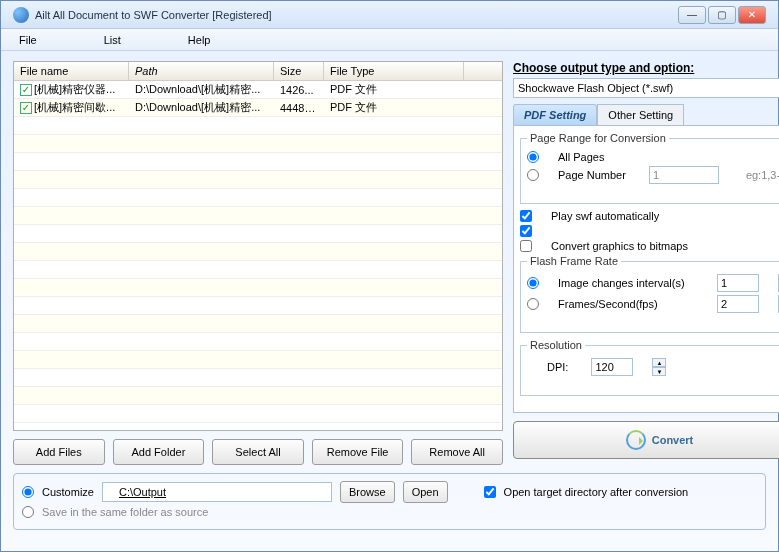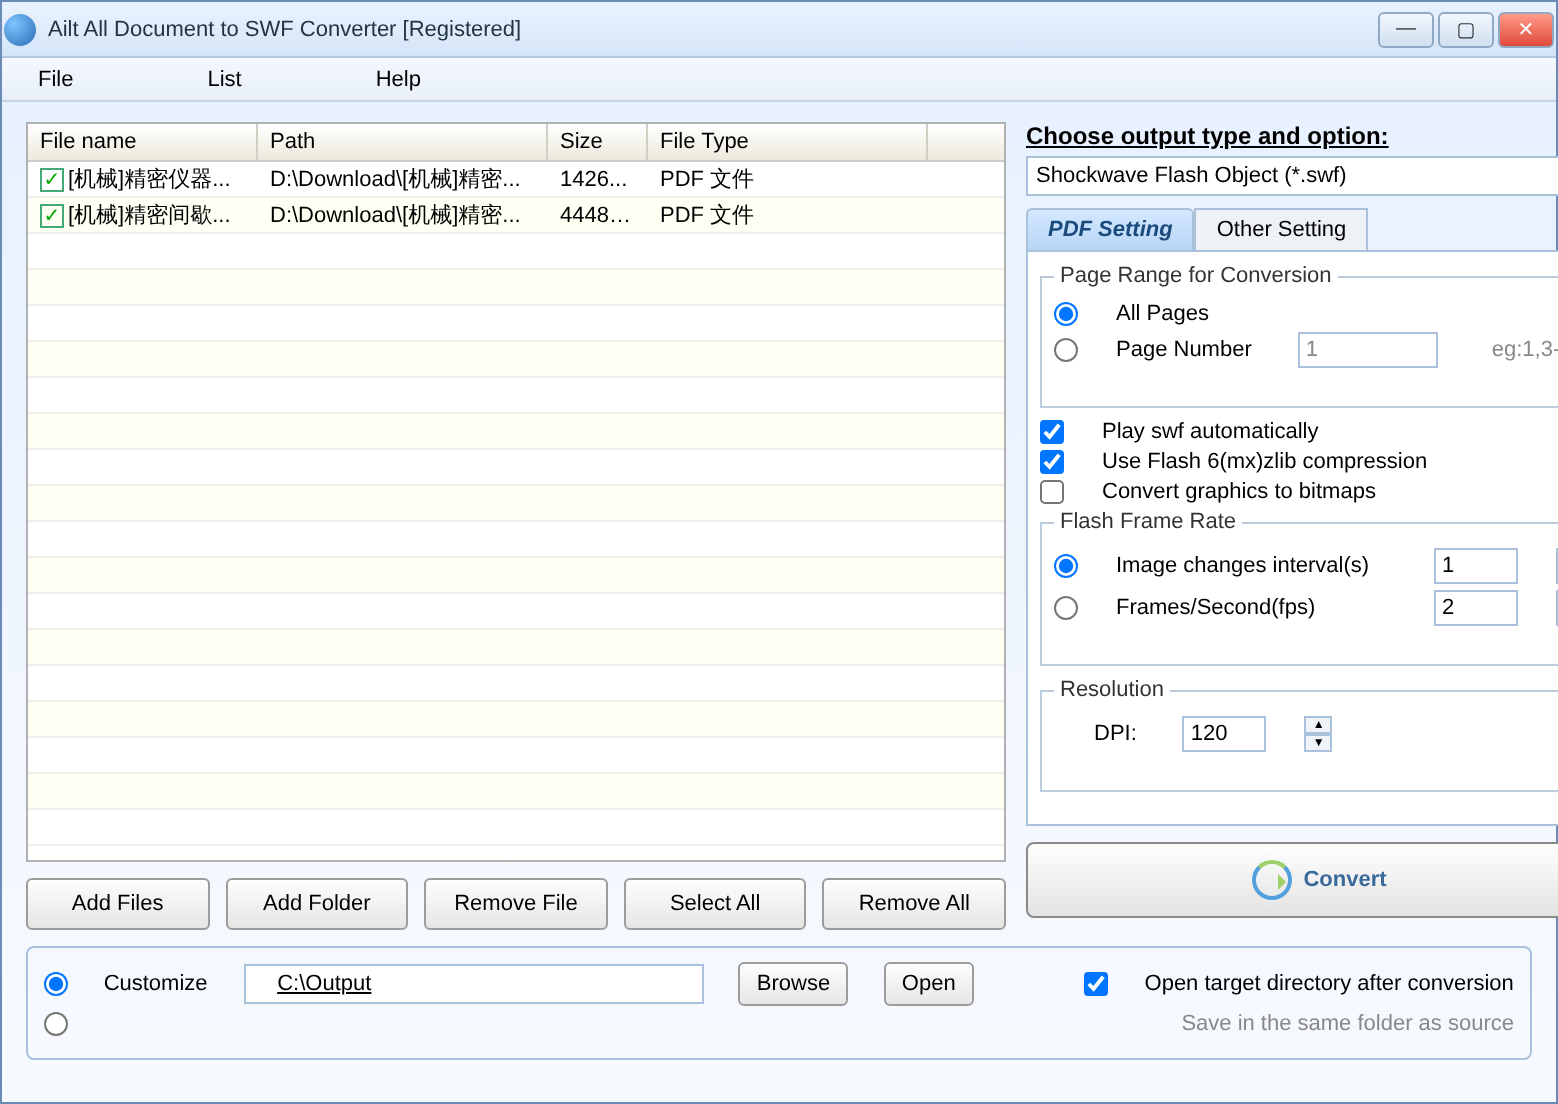--- a/index.html
+++ b/index.html
@@ -1,32 +1,32 @@
 <!DOCTYPE html>
 <html><head>
 <meta charset="utf-8">
 <style>
 * { box-sizing: border-box; margin: 0; padding: 0; font-family: Tahoma, Arial, sans-serif; font-size: 11px; }
 body { background: #fff; }
 .window { width: 779px; height: 552px; background: linear-gradient(to bottom, #e6f0ff 0%, #f7faff 100%); border: 1px solid #6a8bb5; }
-.titlebar { height: 28px; background: linear-gradient(to bottom, #eaf3ff, #d4e4f7); display: flex; align-items: center; padding: 0 1px; border-bottom: 1px solid #b5c9e0; }
+.titlebar { height: 28px; background: linear-gradient(to bottom, #eaf3ff, #d4e4f7); display: flex; align-items: center; padding: 0 12px; border-bottom: 1px solid #b5c9e0; }
 .titlebar-icon { width: 16px; height: 16px; background: radial-gradient(circle at 30% 30%, #7fc4ff, #2a6db5); border-radius: 50%; margin-right: 6px; }
 .titlebar-text { color: #234; }
 .winctrls { margin-left: auto; display: flex; gap: 2px; }
 .winbtn { width: 28px; height: 18px; background: linear-gradient(to bottom, #f2f7fd, #cfe0f0); border: 1px solid #8fa9c5; border-radius: 3px; display: flex; align-items: center; justify-content: center; font-size: 10px; color: #333; cursor: pointer; }
 .winbtn.close { background: linear-gradient(to bottom, #ff9a8a, #e04b3a); color: #fff; }
 .menubar { height: 22px; background: linear-gradient(to bottom, #f4f8fe, #e8effa); display: flex; align-items: center; padding: 0 8px; border-bottom: 1px solid #c5d5e8; gap: 47px; }
 .menuitem { padding: 0 10px; cursor: pointer; }
 .content { display: flex; padding: 10px 12px 0 12px; gap: 10px; }
 .leftpane { flex: 0 0 490px; }
 .filetable { border: 1px solid #b1b1b1; background: #fff; height: 370px; }
 .thead { display: flex; background: linear-gradient(to bottom, #fff, #ece9dc); border-bottom: 1px solid #ccc; }
 .th { padding: 3px 6px; border-right: 1px solid #d0d0c4; }
 .th.fname { width: 115px; }
-.th.fpath { width: 145px; }
+.th.fpath { width: 145px; font-style: italic; }
 .th.fsize { width: 50px; }
 .th.ftype { width: 140px; }
 .trow { display: flex; height: 18px; align-items: center; border-bottom: 1px solid #eee; }
 .trow.even { background: #fffff4; }
 .trow:first-of-type { background: #eee; }
 .tcell { padding: 1px 6px; overflow: hidden; white-space: nowrap; text-overflow: ellipsis; }
 .tcell.fname { width: 115px; display: flex; align-items: center; gap: 2px; }
 .tcell.fpath { width: 145px; }
 .tcell.fsize { width: 50px; }
 .tcell.ftype { width: 140px; }
@@ -49,21 +49,21 @@
 .radio, .cbox { width: 12px; height: 12px; }
 .numinput { width: 42px; height: 18px; border: 1px solid #a9c1da; padding: 0 3px; display: flex; align-items: center; margin-left: 4px; }
 .spinner { display: flex; flex-direction: column; margin-left: 0; }
 .spinbtn { width: 14px; height: 9px; border: 1px solid #a9c1da; font-size: 6px; display: flex; align-items: center; justify-content: center; background: #f0f4fa; cursor: pointer; }
 .hint { color: #888; margin-left: 8px; }
 .convertbtn { width: 100%; height: 38px; margin-top: 8px; background: linear-gradient(to bottom, #fefefe, #e3e3e3); border: 1px solid #8a8a8a; border-radius: 4px; display: flex; align-items: center; justify-content: center; gap: 6px; font-size: 16px; font-weight: bold; color: #3a6a9a; cursor: pointer; }
 .convicon { width: 20px; height: 20px; border: 2px solid #52a0dd; border-radius: 50%; border-top-color: #9fd068; position: relative; }
 .convicon::after { content: ''; position: absolute; right: -3px; top: 5px; border: 4px solid transparent; border-left-color: #9fd068; }
 .outputsetting { margin: 8px 12px; border: 1px solid #a9c1da; border-radius: 4px; padding: 4px 8px 8px 8px; }
 .outlabel { font-weight: bold; font-size: 12px; margin-bottom: 4px; }
-.outrow { display: flex; align-items: center; gap: 8px; margin: 3px 0; justify-content: space-between; }
+.outrow { display: flex; align-items: center; gap: 8px; margin: 3px 0; }
 .txtinput { flex: 0 0 230px; height: 20px; border: 1px solid #a9c1da; padding: 0 16px; display: flex; align-items: center; background: #fff; text-decoration: underline; }
 .smallbtn { height: 22px; padding: 0 8px; background: linear-gradient(to bottom, #fdfdfd, #e6e6e6); border: 1px solid #9c9c9c; border-radius: 3px; cursor: pointer; }
 .gray { color: #888; }
 </style>
 </head>
 <body>
 
 <div class="window">
   <div class="titlebar">
     <div class="titlebar-icon"></div>
@@ -121,22 +121,22 @@
           <div class="emptyrow even"></div>
         <div class="emptyrow"></div>
           <div class="emptyrow even"></div>
         <div class="emptyrow"></div>
           <div class="emptyrow even"></div>
         <div class="emptyrow"></div>
       </div>
       <div class="btnrow">
         <button class="btn">Add Files</button>
         <button class="btn">Add Folder</button>
+        <button class="btn">Select All</button>
         <button class="btn">Remove File</button>
-        <button class="btn">Select All</button>
         <button class="btn">Remove All</button>
       </div>
     </div>
 
     <div class="rightpane">
       <div class="rlabel">Choose output type and option:</div>
       <div class="dropdown">
         <span>Shockwave Flash Object (*.swf)</span>
         <span class="dropdown-arrow">▼</span>
       </div>
@@ -157,21 +157,20 @@
             <div class="numinput gray" style="width:70px">1</div>
             <span class="hint">eg:1,3-5</span>
           </div>
         </fieldset>
         <div class="optrow">
           <input type="checkbox" class="cbox" checked="" style="">
           <span>Play swf automatically</span>
         </div>
         <div class="optrow">
           <input type="checkbox" class="cbox" checked="" style="">
-          <span>Use Flash 6(mx)zlib compression</span>
         </div>
         <div class="optrow">
           <input type="checkbox" class="cbox" style="">
           <span>Convert graphics to bitmaps</span>
         </div>
         <fieldset>
           <legend>Flash Frame Rate</legend>
           <div class="optrow">
             <input type="radio" class="radio" checked="" style="">
             <span style="width:136px">Image changes interval(s)</span>

